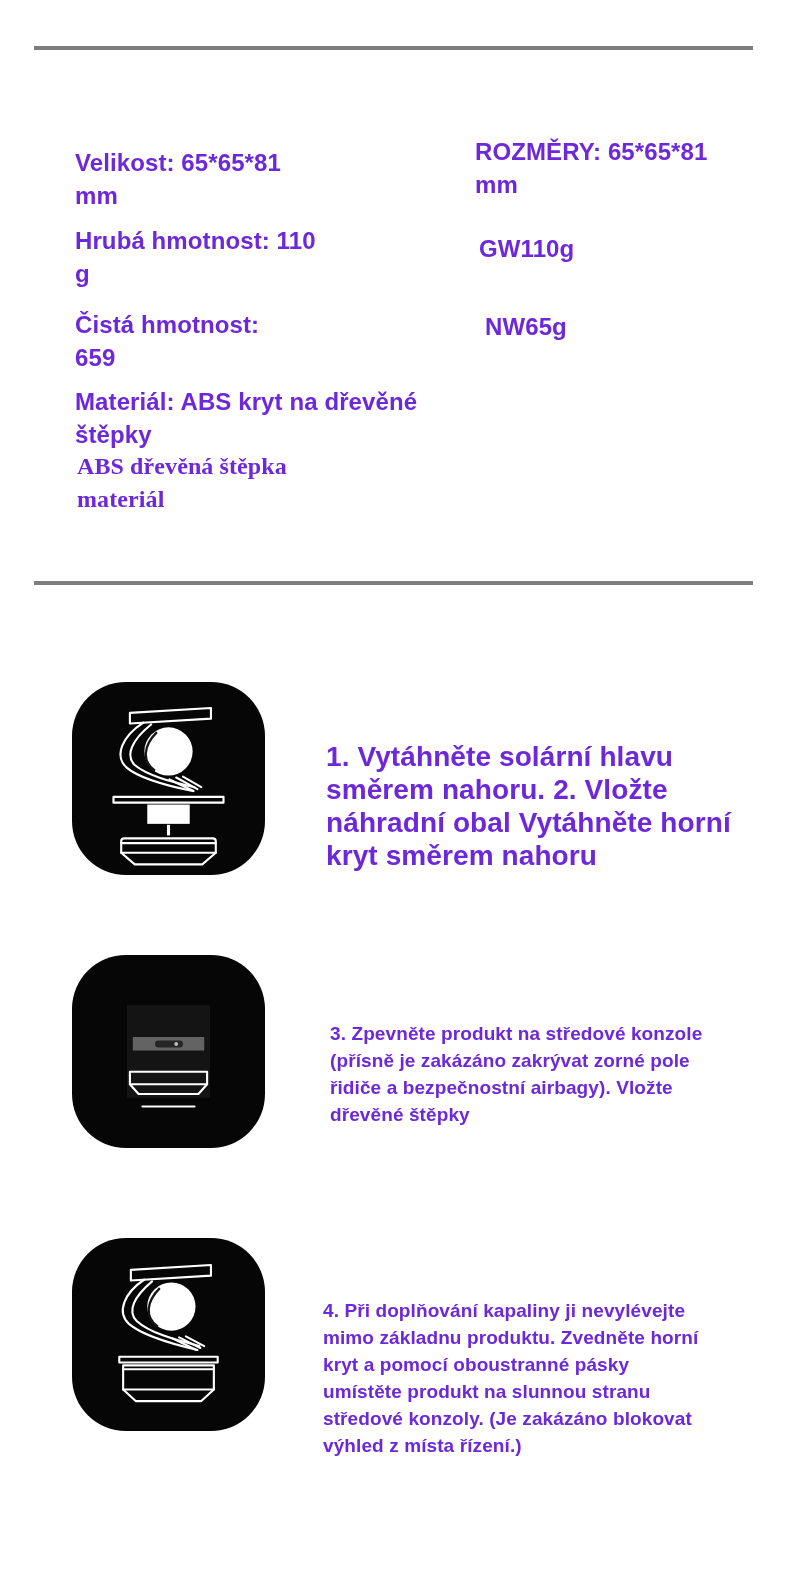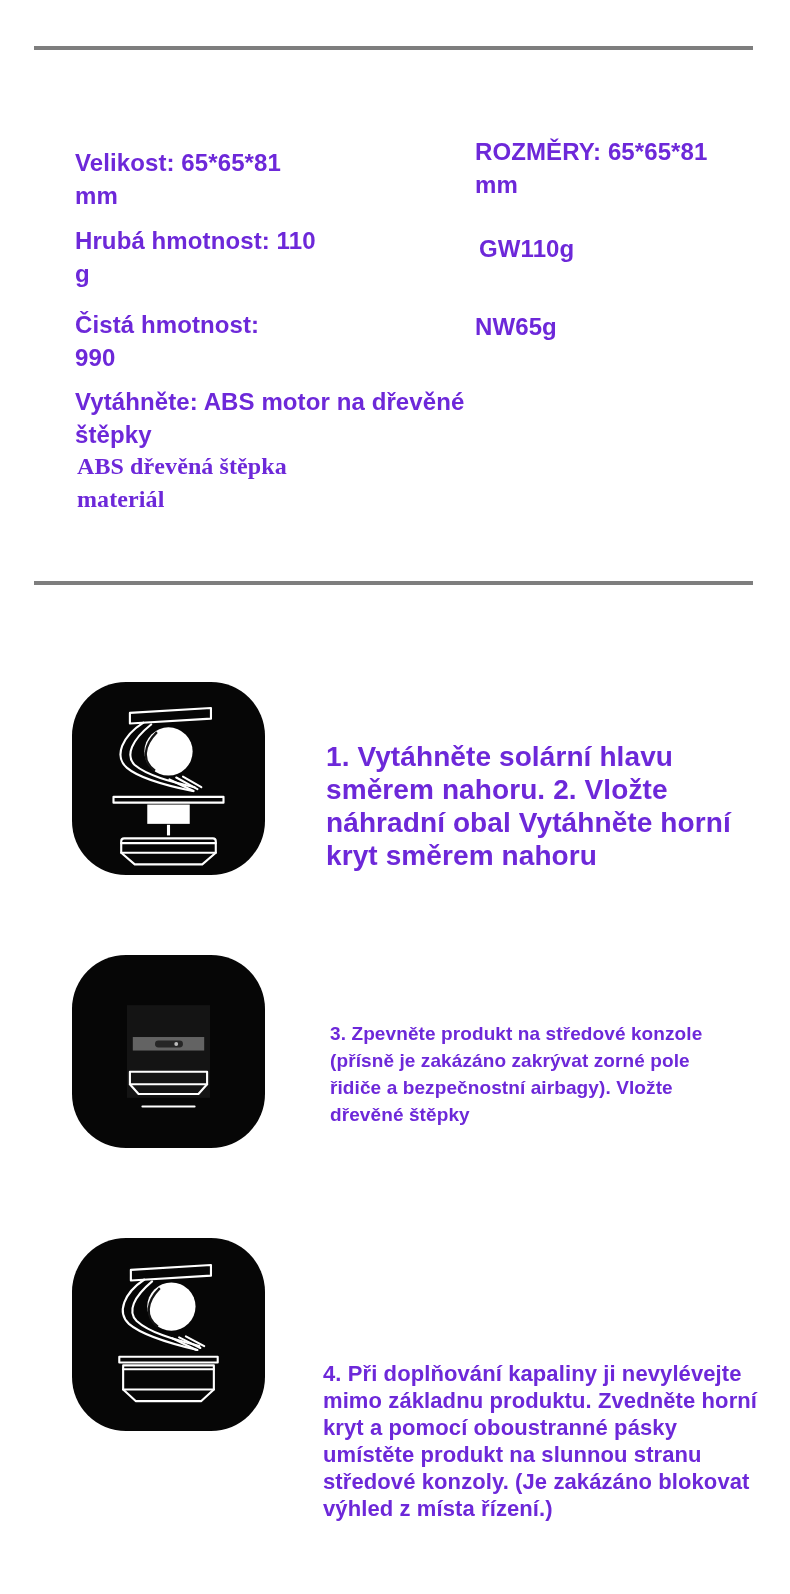--- a/index.html
+++ b/index.html
@@ -31,21 +31,21 @@
     white-space:pre-line;
     letter-spacing:0.1px;
   }
   .l0{left:75px;top:146px;}
   .l1{left:75px;top:224px;}
   .l2{left:75px;top:308px;}
   .l3{left:75px;top:385px;}
   .l4{left:77px;top:450px;font-family:Liberation Serif, serif;}
   .r0{left:475px;top:135px;}
   .r1{left:479px;top:232px;text-align:right;}
-  .r2{left:475px;top:310px;}
+  .r2{left:485px;top:310px;}
 
   .step-icon{
     position:absolute;
     width:193px;
     height:193px;
     background:#060606;
     border-radius:54px;
   }
   .step-icon svg{display:block;width:100%;height:100%;}
   .icon-0{left:72px;top:682px;}
@@ -53,40 +53,40 @@
   .icon-2{left:72px;top:1238px;}
 
   .step-text{
     position:absolute;
     margin:0;
     white-space:pre-line;
     letter-spacing:0.1px;
   }
   .text-0{left:326px;top:740px;width:452px;font-size:28px;line-height:33px;}
   .text-1{left:330px;top:1020px;width:462px;font-size:19px;line-height:27px;}
-  .text-2{left:323px;top:1360px;width:462px;font-size:22px;line-height:27px;}
+  .text-2{left:323px;top:1297px;width:462px;font-size:19px;line-height:27px;}
 
   .iline{stroke:#ffffff;stroke-width:1.1;fill:none;stroke-linejoin:round;stroke-linecap:round;}
   .ifill{fill:#ffffff;stroke:none;}
 </style>
 </head>
 <body>
 
 <div class="page">
 
   <div class="divider divider-top"></div>
 
   <section>
     <p class="spec l0">Velikost: 65*65*81
 mm</p>
     <p class="spec l1">Hrubá hmotnost: 110
 g</p>
     <p class="spec l2">Čistá hmotnost:
-990</p>
-    <p class="spec l3">Vytáhněte: ABS motor na dřevěné
+659</p>
+    <p class="spec l3">Materiál: ABS kryt na dřevěné
 štěpky</p>
     <p class="spec l4">ABS dřevěná štěpka
 materiál</p>
 
     <p class="spec r0">ROZMĚRY: 65*65*81
 mm</p>
     <p class="spec r1">GW110g</p>
     <p class="spec r2">NW65g</p>
   </section>
 

